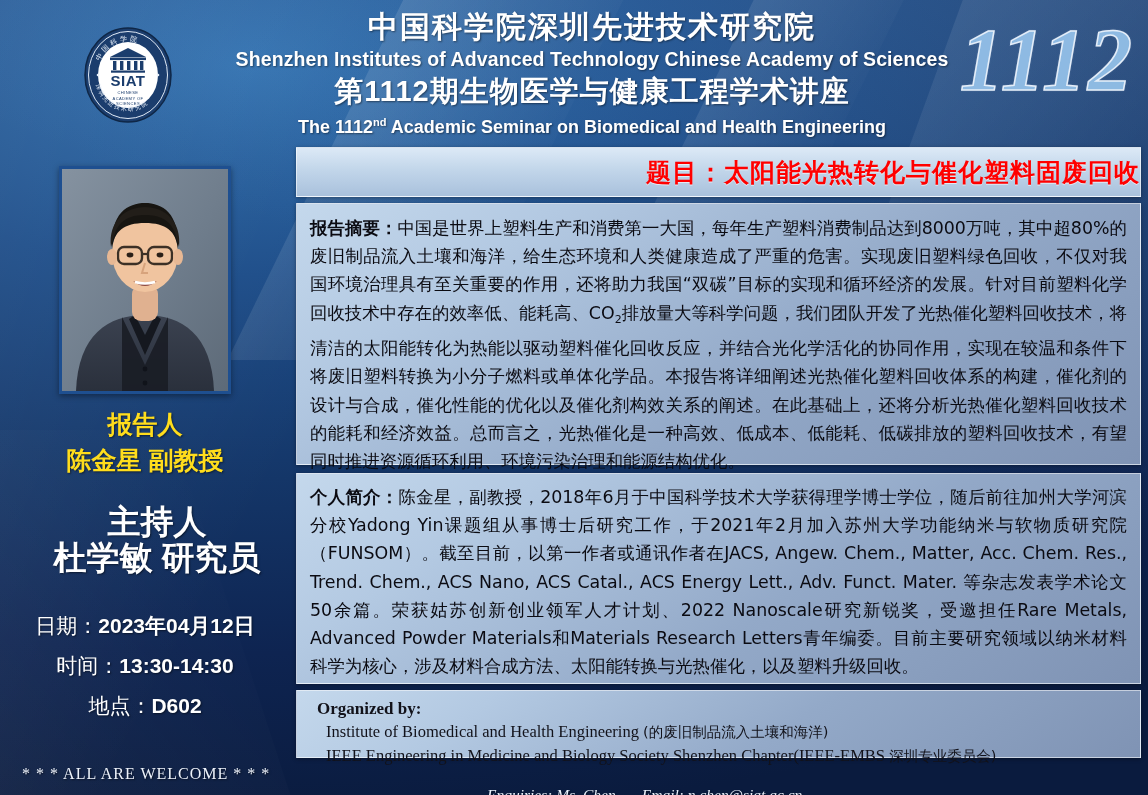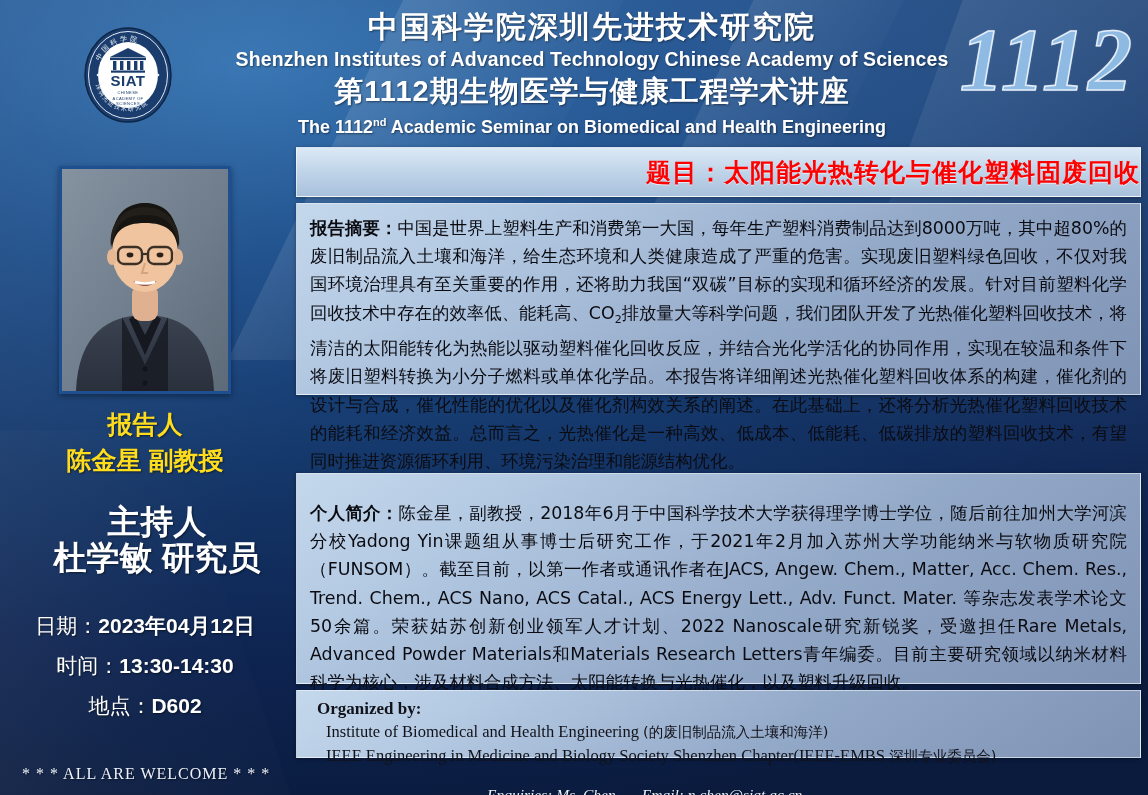--- a/index.html
+++ b/index.html
@@ -75,22 +75,22 @@
   
   .panel{position:absolute;left:296px;width:845px;
      border:1px solid rgba(255,255,255,.55);
      background:linear-gradient(145deg,#c4d8ec 0%,#b3c9e2 22%,#93a9c8 58%,#7f93b4 100%);
      box-shadow:0 1px 4px rgba(0,0,0,.35);
      box-sizing:border-box;}
   #title-panel{top:147px;height:50px;display:flex;align-items:center;justify-content:flex-end;
      background:linear-gradient(180deg,#dce9f6 0%,#c2d6ea 45%,#a9c1dc 100%);}
   #title-text{color:#ff0000;font-size:25px;font-weight:bold;letter-spacing:1px;
      text-shadow:0 1px 0 rgba(255,255,255,.6);}
-  #abstract-panel{top:203px;height:192px;padding:10px 13px 8px;}
-  #bio-panel{top:473px;height:211px;padding:25px 13px 8px;}
+  #abstract-panel{top:203px;height:262px;padding:10px 13px 8px;}
+  #bio-panel{top:473px;height:211px;padding:9px 13px 8px;}
   #org-panel{top:690px;height:68px;padding:6px 20px;}
 
   .cn-body{color:#0b0b12;font-size:17.4px;line-height:28.2px;text-align:justify;
      font-family:"DejaVu Sans","Liberation Sans",sans-serif;letter-spacing:0px;}
   .cn-body b{font-weight:bold;}
   .sub{font-size:11px;vertical-align:sub;}
   .sp{ text-decoration:none;
        background-image:
          linear-gradient(45deg,transparent 45%,#e02020 45%,#e02020 55%,transparent 55%),
          linear-gradient(-45deg,transparent 45%,#e02020 45%,#e02020 55%,transparent 55%);

